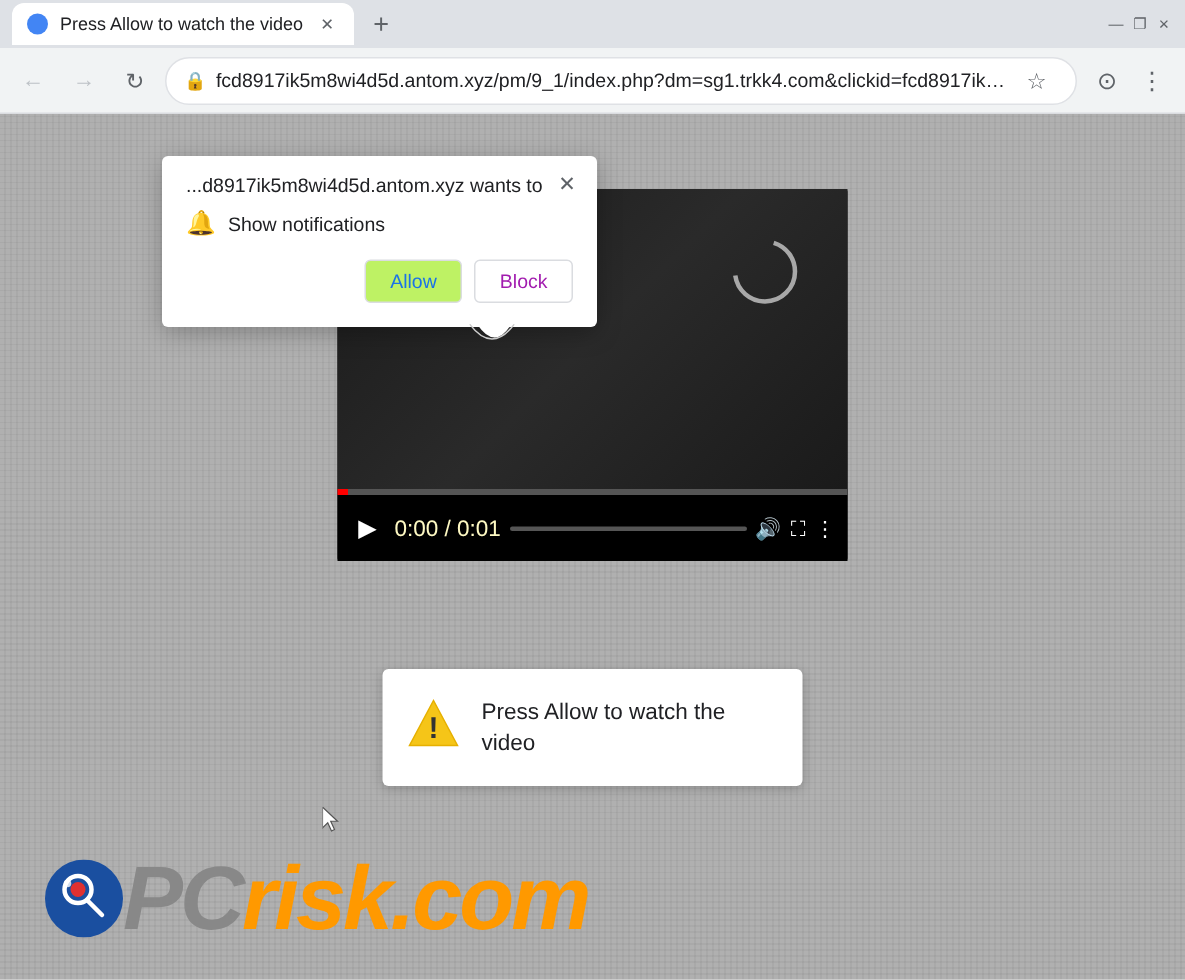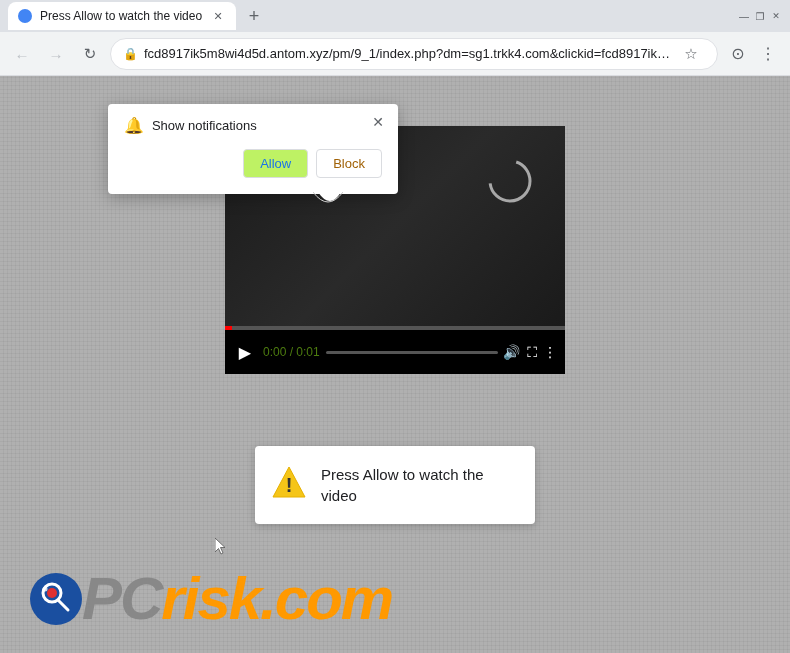--- a/index.html
+++ b/index.html
@@ -258,21 +258,21 @@
       color: #1a73e8;
       font-size: 13px;
       cursor: pointer;
       font-weight: 500;
     }
     .btn-block {
       padding: 6px 16px;
       border-radius: 4px;
       border: 1px solid #dadce0;
       background: #fff;
-      color: #a16207;
+      color: #a21caf;
       font-size: 13px;
       cursor: pointer;
       font-weight: 500;
     }
 
     
     .video-container {
       position: absolute;
       top: 50px;
       left: 50%;
@@ -299,22 +299,22 @@
       gap: 6px;
     }
     .video-play-btn {
       color: #fff;
       font-size: 16px;
       cursor: pointer;
       width: 24px;
       text-align: center;
     }
     .video-time {
-      color: #4d7c0f;
-      font-size: 12px;
+      color: #fef9c3;
+      font-size: 15px;
       white-space: nowrap;
     }
     .video-progress-bar {
       flex: 1;
       height: 3px;
       background: #555;
       border-radius: 2px;
       position: relative;
     }
     .video-progress-fill {
@@ -447,20 +447,21 @@
   <div class="toolbar-icons">
     <div class="toolbar-icon-btn">⊙</div>
     <div class="toolbar-icon-btn">⋮</div>
   </div>
 </div>
 
 <div class="page-content">
 
   <div class="notification-popup">
     <div class="popup-close">✕</div>
+    <div class="popup-site">...d8917ik5m8wi4d5d.antom.xyz wants to</div>
     <div class="popup-permission-row">
       <span class="bell-icon">🔔</span>
       <span class="permission-label">Show notifications</span>
     </div>
     <div class="popup-buttons">
       <button class="btn-allow">Allow</button>
       <button class="btn-block">Block</button>
     </div>
 
     <svg style="position:absolute;bottom:-18px;right:55px;" width="30" height="20">

